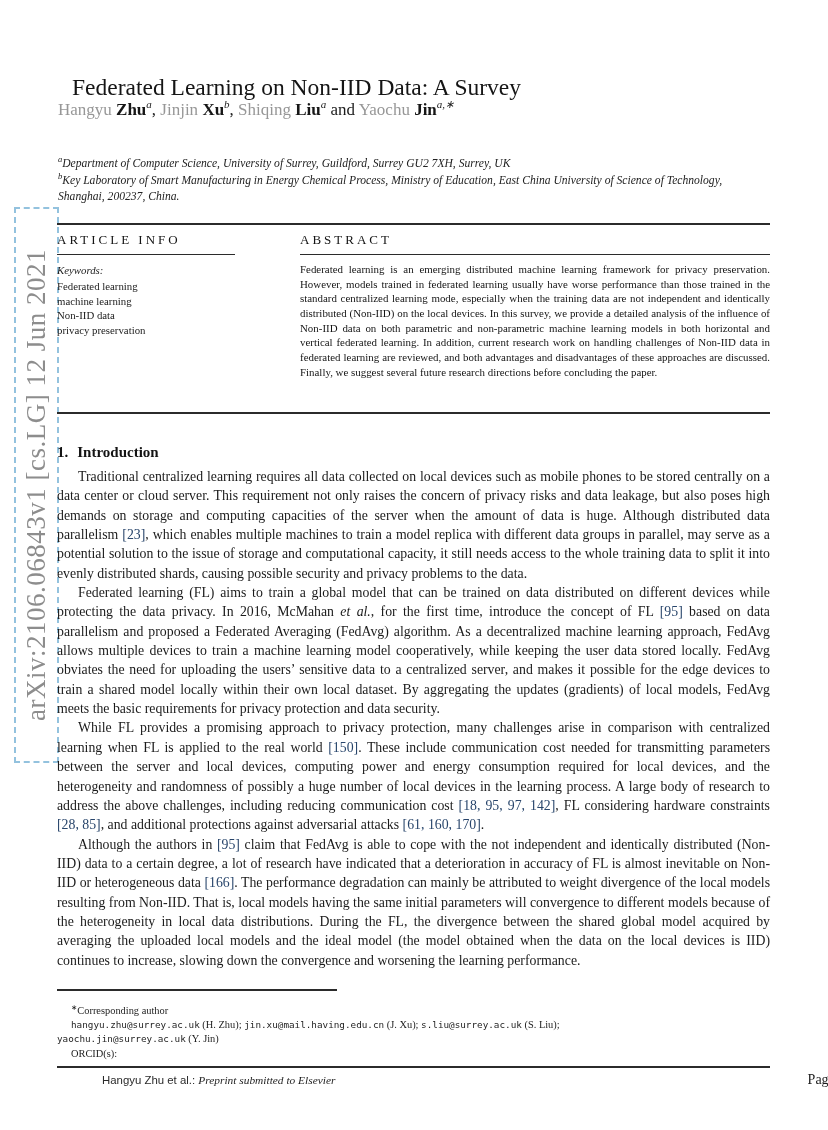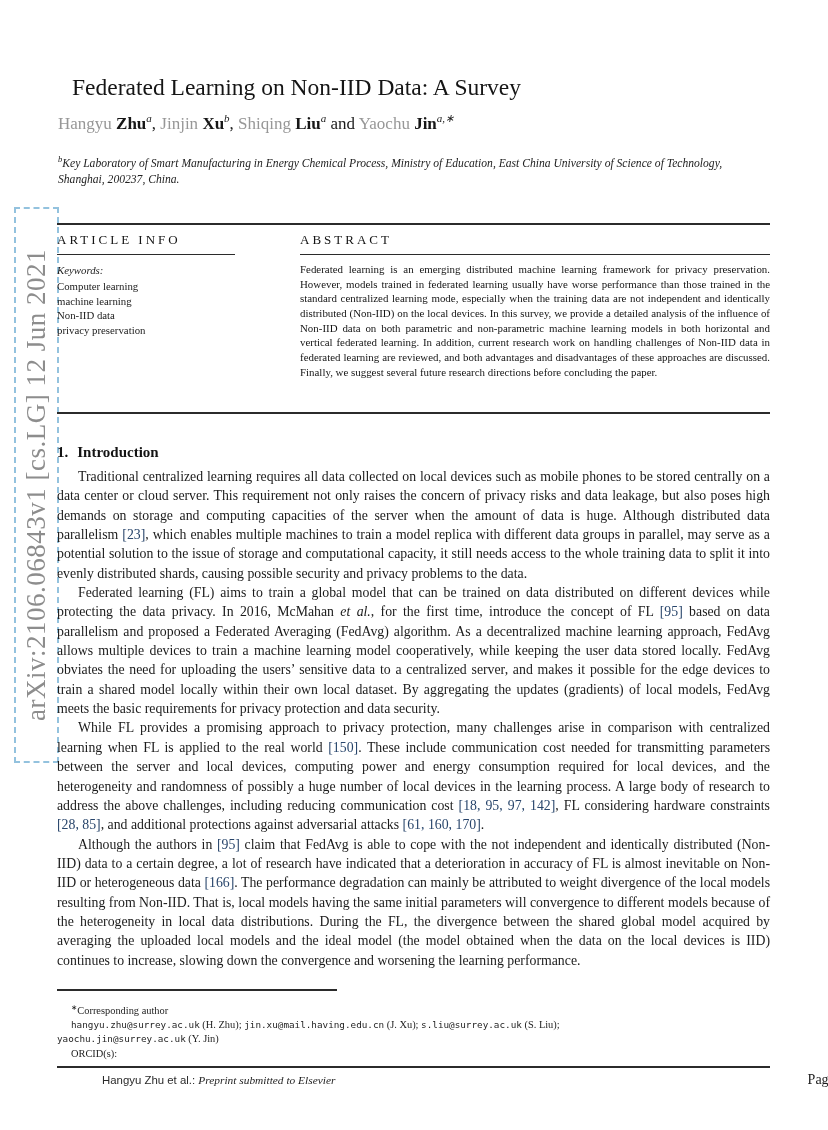--- a/index.html
+++ b/index.html
@@ -13,21 +13,21 @@
     position:absolute; left:14px; top:207px; width:45px; height:556px;
     border:2px dashed #93c2de; box-sizing:border-box;
     display:flex; align-items:center; justify-content:center;
   }
   .wm-text {
     writing-mode:vertical-rl; transform:rotate(180deg);
     font-size:27px; color:#8d8d8d; white-space:nowrap; letter-spacing:0.5px;
   }
   
   .title { position:absolute; left:72px; top:74px; width:713px; font-size:23.5px; color:#151515; }
-  .authors { position:absolute; left:58px; top:114px; width:713px; font-size:17px; color:#1b1b1b; }
+  .authors { position:absolute; left:58px; top:100px; width:713px; font-size:17px; color:#1b1b1b; }
   .rt-given { color:#979797; }
   .rt-family { font-weight:bold; color:#161616; }
   .rt-sup { font-size:11px; vertical-align:super; font-style:italic; line-height:0; }
   .affils { position:absolute; left:58px; top:156px; width:713px; font-size:11.6px; font-style:italic; line-height:16.4px; color:#222; }
   .affil { margin:0 0 0.5px 0; }
   .affil .rt-sup { font-size:8.5px; font-style:italic; }
   .hr { position:absolute; background:#2b2b2b; }
   .hr-box-top    { left:57px; top:223px; width:713px; height:2px; }
   .hr-info-head  { left:57px; top:254px; width:178px; height:1.2px; }
   .hr-abs-head   { left:300px; top:254px; width:470px; height:1.2px; }
@@ -73,34 +73,35 @@
 
   <div class="wm-box">
     <div class="wm-text">arXiv:2106.06843v1  [cs.LG]  12 Jun 2021</div>
   </div>
 
   <div class="title">Federated Learning on Non-IID Data: A Survey</div>
 
   <div class="authors"><span class="rt-given">Hangyu </span><span class="rt-family">Zhu</span><span class="rt-sup">a</span><span>,  </span><span class="rt-given">Jinjin </span><span class="rt-family">Xu</span><span class="rt-sup">b</span><span>,  </span><span class="rt-given">Shiqing </span><span class="rt-family">Liu</span><span class="rt-sup">a</span><span> and  </span><span class="rt-given">Yaochu </span><span class="rt-family">Jin</span><span class="rt-sup">a,∗</span></div>
 
   <div class="affils">
+    <p class="affil"><span class="rt-sup">a</span><span>Department of Computer Science, University of Surrey, Guildford, Surrey GU2 7XH, Surrey, UK</span></p>
     <p class="affil"><span class="rt-sup">b</span><span>Key Laboratory of Smart Manufacturing in Energy Chemical Process, Ministry of Education, East China University of Science of Technology, Shanghai, 200237, China.</span></p>
   </div>
 
   <div class="hr hr-box-top"></div>
 
   <div class="col-head info-head">ARTICLE INFO</div>
   <div class="col-head abs-head">ABSTRACT</div>
 
   <div class="hr hr-info-head"></div>
   <div class="hr hr-abs-head"></div>
 
   <div class="kw-label">Keywords:</div>
   <div class="kw-list">
-      <div>Computer learning</div>
+      <div>Federated learning</div>
       <div>machine learning</div>
       <div>Non-IID data</div>
       <div>privacy preservation</div>
     </div>
 
   <div class="abs-text">Federated learning is an emerging distributed machine learning framework for privacy preservation. However, models trained in federated learning usually have worse performance than those trained in the standard centralized learning mode, especially when the training data are not independent and identically distributed (Non-IID) on the local devices. In this survey, we provide a detailed analysis of the influence of Non-IID data on both parametric and non-parametric machine learning models in both horizontal and vertical federated learning. In addition, current research work on handling challenges of Non-IID data in federated learning are reviewed, and both advantages and disadvantages of these approaches are discussed. Finally, we suggest several future research directions before concluding the paper.</div>
 
   <div class="hr hr-box-bottom"></div>
 
   <div class="sec-head">

